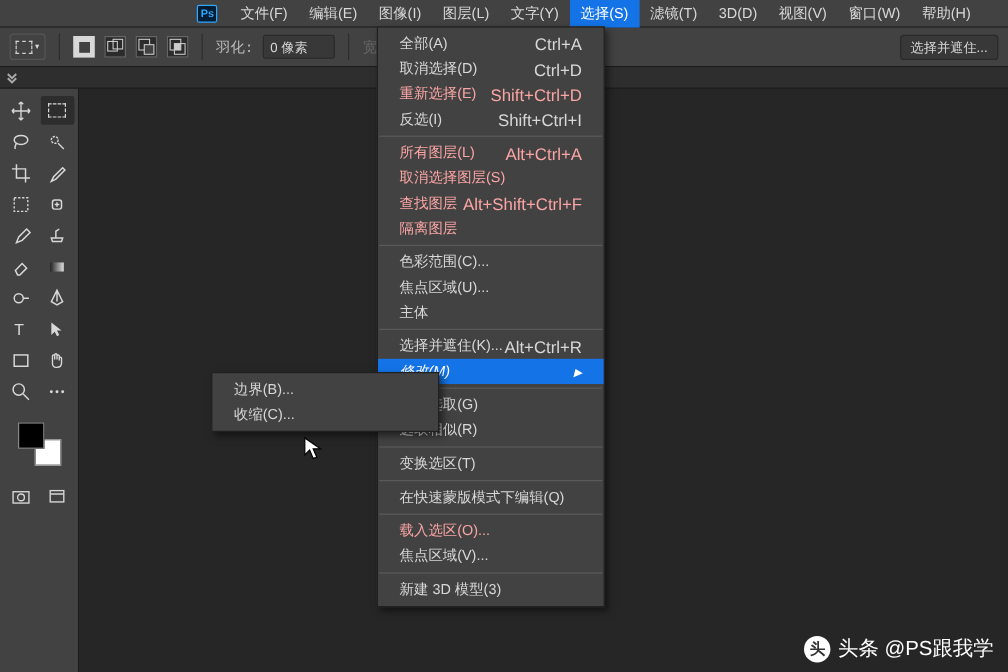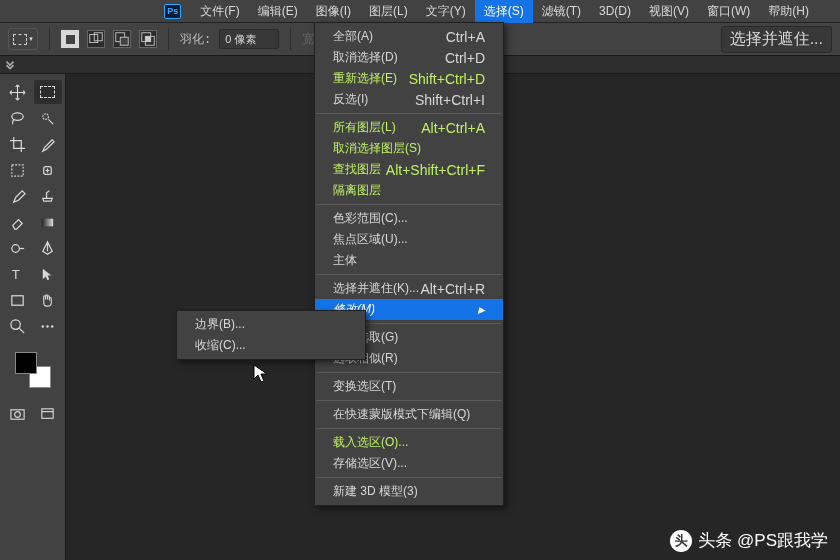--- a/index.html
+++ b/index.html
@@ -12,39 +12,39 @@
 .opt-icon-btn { width: 30px; height: 22px; display: flex; align-items: center; justify-content: center; border: 1px solid #555; border-radius: 3px; }
 .opt-icon { width: 18px; height: 18px; display: flex; align-items: center; justify-content: center; }
 .dashed-rect { width: 14px; height: 11px; border: 1px dashed #d0d0d0; }
 .opt-sep { width: 1px; height: 22px; background: #2e2e2e; margin: 0 3px; }
 .mode-box { width: 18px; height: 18px; background: #d8d8d8; display: flex; align-items: center; justify-content: center; }
 .mode-box.dark { background: #2b2b2b; border: 1px solid #666; }
 .mode-inner { width: 9px; height: 9px; background: #424242; }
 .opt-label { color: #bcbcbc; font-size: 12px; font-family: Liberation Mono, monospace; }
 .opt-input { width: 60px; height: 20px; background: #383838; border: 1px solid #2a2a2a; color: #d8d8d8; padding: 0 5px; font-size: 11px; border-radius: 2px; }
 .opt-field-dis { width: 54px; height: 18px; display: inline-block; }
-.opt-btn { margin-left: auto; background: #383838; border: 1px solid #2a2a2a; color: #d8d8d8; padding: 2px 8px; border-radius: 3px; font-size: 16px; }
+.opt-btn { margin-left: auto; background: #383838; border: 1px solid #2a2a2a; color: #d8d8d8; padding: 2px 8px; border-radius: 3px; font-size: 11px; }
 .swap-ic { width:14px; height:14px; }
 .doclabelbar { height: 18px; background: #2e2e2e; border-bottom: 1px solid #1a1a1a; }
 .docarrow { width: 14px; height: 16px; margin-left: 3px; display:flex; align-items:center; }
 .main { display: flex; height: calc(560px - 22px - 34px - 18px); }
 .toolbar { width: 66px; background: #424242; border-right: 1px solid #1a1a1a; display: flex; flex-direction: column; align-items: center; padding-top: 6px; }
 .tool-grid { display: grid; grid-template-columns: 28px 28px; gap: 2px 2px; }
 .tool { width: 28px; height: 24px; display: flex; align-items: center; justify-content: center; position: relative; }
 .tool.sel { background: #2d2d2d; border-radius: 2px; }
 .tool svg { width: 17px; height: 17px; }
 .color-swatch { margin-top: 14px; position: relative; width: 36px; height: 36px; }
 .fg { position: absolute; top: 0; left: 0; width: 22px; height: 22px; background: #000; border: 1px solid #888; }
 .bg { position: absolute; bottom: 0; right: 0; width: 22px; height: 22px; background: #fff; border: 1px solid #888; }
 .bottom-tools { margin-top: 14px; display: grid; grid-template-columns: 28px 28px; gap: 2px; }
 .canvas { flex: 1; background: #262626; }
 .dropdown { position: absolute; background: #424242; border: 1px solid #202020; box-shadow: 3px 3px 6px rgba(0,0,0,0.5); min-width: 190px; z-index: 100; padding: 3px 0; }
 .dd-item { display: flex; align-items: center; justify-content: space-between; padding: 3px 18px 3px 18px; font-size: 12px; cursor: pointer; height: 21px; }
 .dd-item.hi { background: #1473e6; color: #fff; font-style: italic; }
-.dd-item.dis { color: #bef264; }
+.dd-item.dis { color: #fca5a5; }
 .dd-item .sc { font-size: 14px; }
 .dd-sep { height: 1px; background: #5a5a5a; margin: 3px 1px; }
 .dd-arrow { font-size: 9px; margin-left: 8px; }
 .watermark { position: absolute; right: 12px; bottom: 8px; color: #fff; font-size: 17px; display: flex; align-items: center; gap: 6px; }
 .wm-ic { width: 22px; height: 22px; border-radius: 50%; background: #fff; color: #333; display: flex; align-items: center; justify-content: center; font-size: 13px; font-weight: bold; }
 .cursor { position: absolute; width: 16px; height: 20px; z-index: 300; }
 </style>
 </head>
 <body>
 
@@ -317,21 +317,21 @@
     </div>
     <div class="dd-sep"></div>
     <div class="dd-item">
       <span>在快速蒙版模式下编辑(Q)</span>
     </div>
     <div class="dd-sep"></div>
     <div class="dd-item dis">
       <span>载入选区(O)...</span>
     </div>
     <div class="dd-item">
-      <span>存储选区(V)...</span>
+      <span>焦点区域(V)...</span>
     </div>
     <div class="dd-sep"></div>
     <div class="dd-item">
       <span>新建 3D 模型(3)</span>
     </div>
   </div>
 
 <div class="dropdown" id="dd-modify" style="left:176px; top:310px; width:138px;">
     <div class="dd-item">
       <span>边界(B)...</span>

